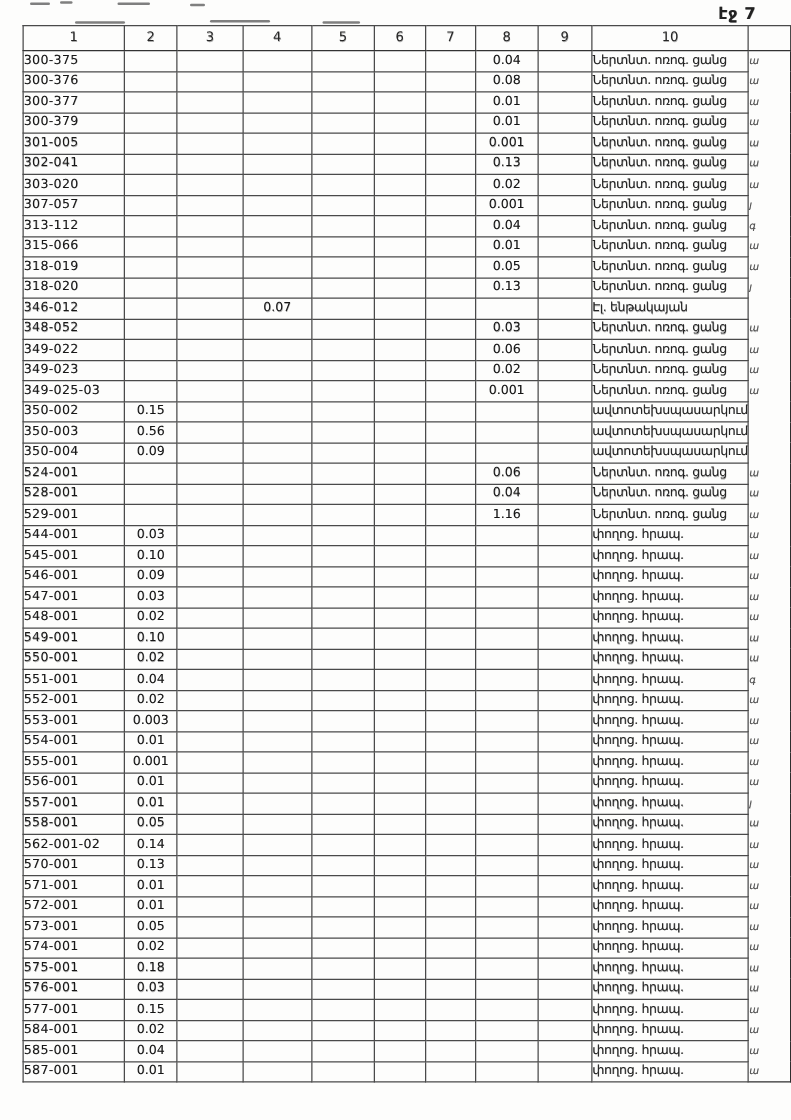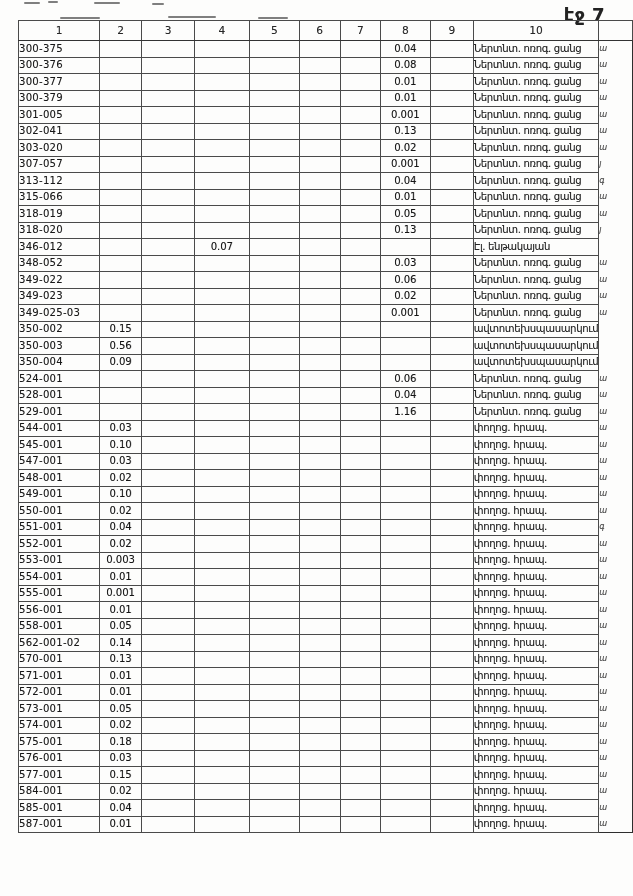--- a/index.html
+++ b/index.html
@@ -11,21 +11,21 @@
     overflow: hidden;
   }
   .page {
     position: relative;
     width: 633px; height: 896px;
     background: #fdfdfc;
   }
   .page-label {
     position: absolute;
     top: 4px; right: 28px;
-    font-size: 18px;
+    font-size: 13px;
     font-weight: bold;
     color: #222;
     letter-spacing: 0.5px;
     text-shadow: 0.3px 0.3px 0 rgba(0,0,0,0.4);
   }
   
   .artifact {
     position: absolute;
     background: #3c3c3c;
     opacity: 0.65;
@@ -446,20 +446,33 @@
       <td class="val"></td>
       <td class="val"></td>
       <td class="val"></td>
       <td class="val"></td>
       <td class="val"></td>
       <td class="val"></td>
       <td class="desc">փողոց. հրապ.</td>
       <td class="mark">ա</td>
     </tr>
         <tr>
+      <td class="code">546-001</td>
+      <td class="val">0.09</td>
+      <td class="val"></td>
+      <td class="val"></td>
+      <td class="val"></td>
+      <td class="val"></td>
+      <td class="val"></td>
+      <td class="val"></td>
+      <td class="val"></td>
+      <td class="desc">փողոց. հրապ.</td>
+      <td class="mark">ա</td>
+    </tr>
+        <tr>
       <td class="code">547-001</td>
       <td class="val">0.03</td>
       <td class="val"></td>
       <td class="val"></td>
       <td class="val"></td>
       <td class="val"></td>
       <td class="val"></td>
       <td class="val"></td>
       <td class="val"></td>
       <td class="desc">փողոց. հրապ.</td>
@@ -574,20 +587,33 @@
       <td class="val">0.01</td>
       <td class="val"></td>
       <td class="val"></td>
       <td class="val"></td>
       <td class="val"></td>
       <td class="val"></td>
       <td class="val"></td>
       <td class="val"></td>
       <td class="desc">փողոց. հրապ.</td>
       <td class="mark">ա</td>
+    </tr>
+        <tr>
+      <td class="code">557-001</td>
+      <td class="val">0.01</td>
+      <td class="val"></td>
+      <td class="val"></td>
+      <td class="val"></td>
+      <td class="val"></td>
+      <td class="val"></td>
+      <td class="val"></td>
+      <td class="val"></td>
+      <td class="desc">փողոց. հրապ.</td>
+      <td class="mark">յ</td>
     </tr>
         <tr>
       <td class="code">558-001</td>
       <td class="val">0.05</td>
       <td class="val"></td>
       <td class="val"></td>
       <td class="val"></td>
       <td class="val"></td>
       <td class="val"></td>
       <td class="val"></td>

